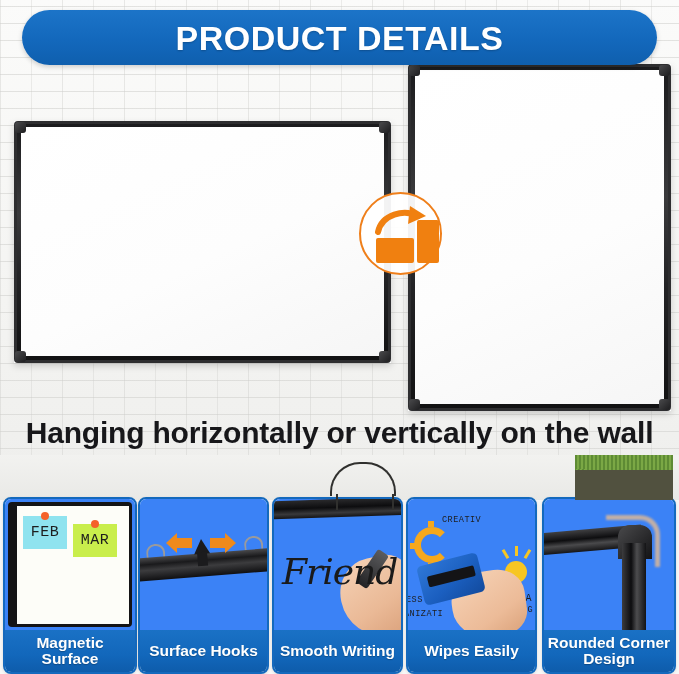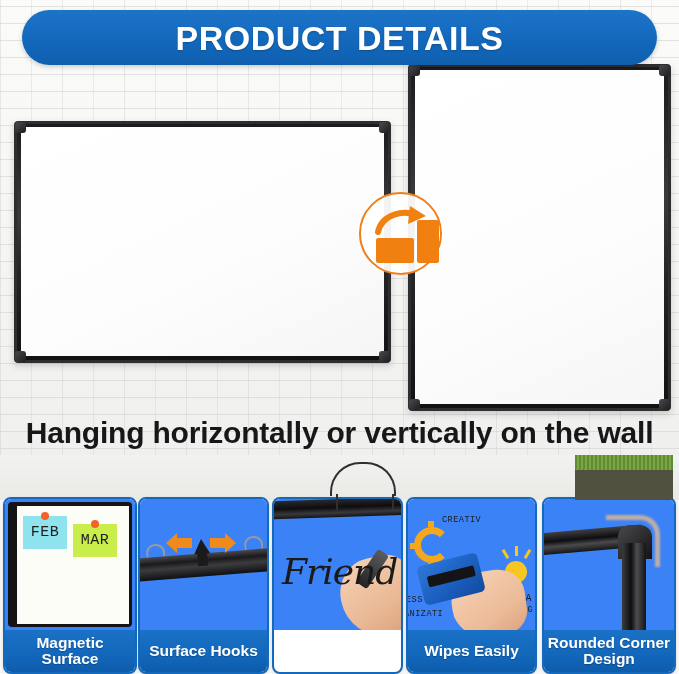--- a/index.html
+++ b/index.html
@@ -420,20 +420,21 @@
     <div class="label">Surface Hooks</div>
   </div>
 
   <div class="card" id="card-3">
     <div class="art">
       <div class="top-frame3"></div>
       <div class="hand"></div>
       <div class="marker"></div>
       <div class="script">Friend</div>
     </div>
+    <div class="label">Smooth Writing</div>
   </div>
 
   <div class="card" id="card-4">
     <div class="art">
 
       <div class="gear"></div>
       <div class="gear-tooth" style="left:20px;top:22px;"></div>
       <div class="gear-tooth" style="left:2px;top:44px;"></div>
       <div class="gear-tooth" style="left:20px;top:64px;"></div>
       <div class="kw creativ">CREATIV</div>

